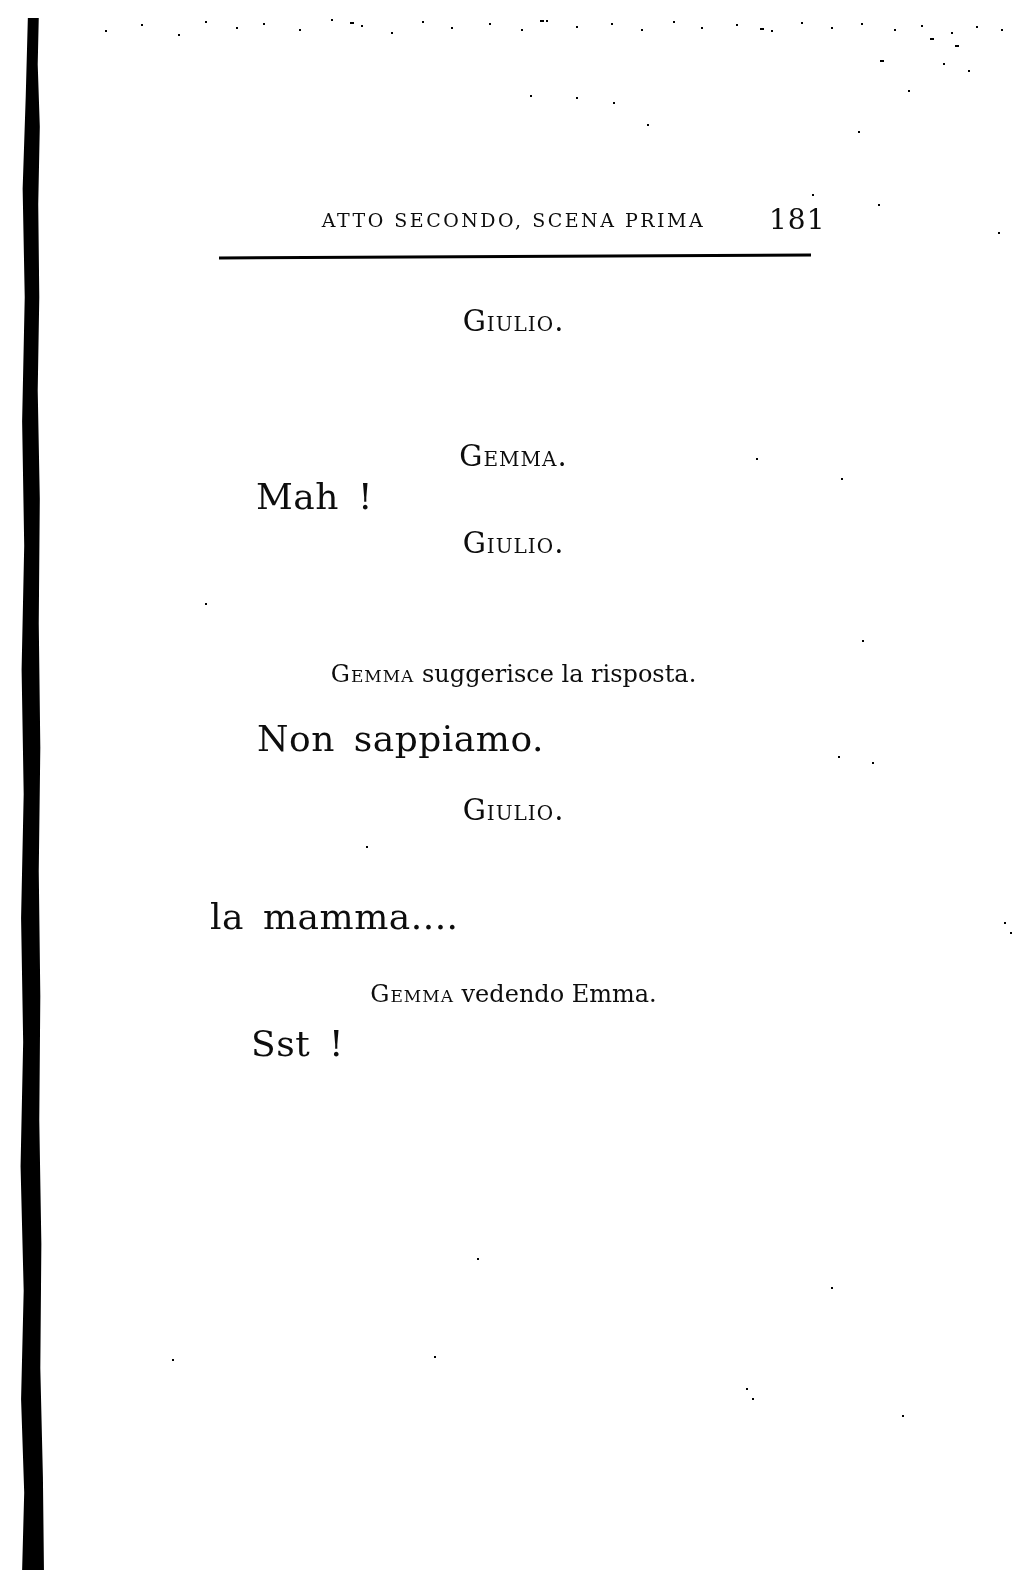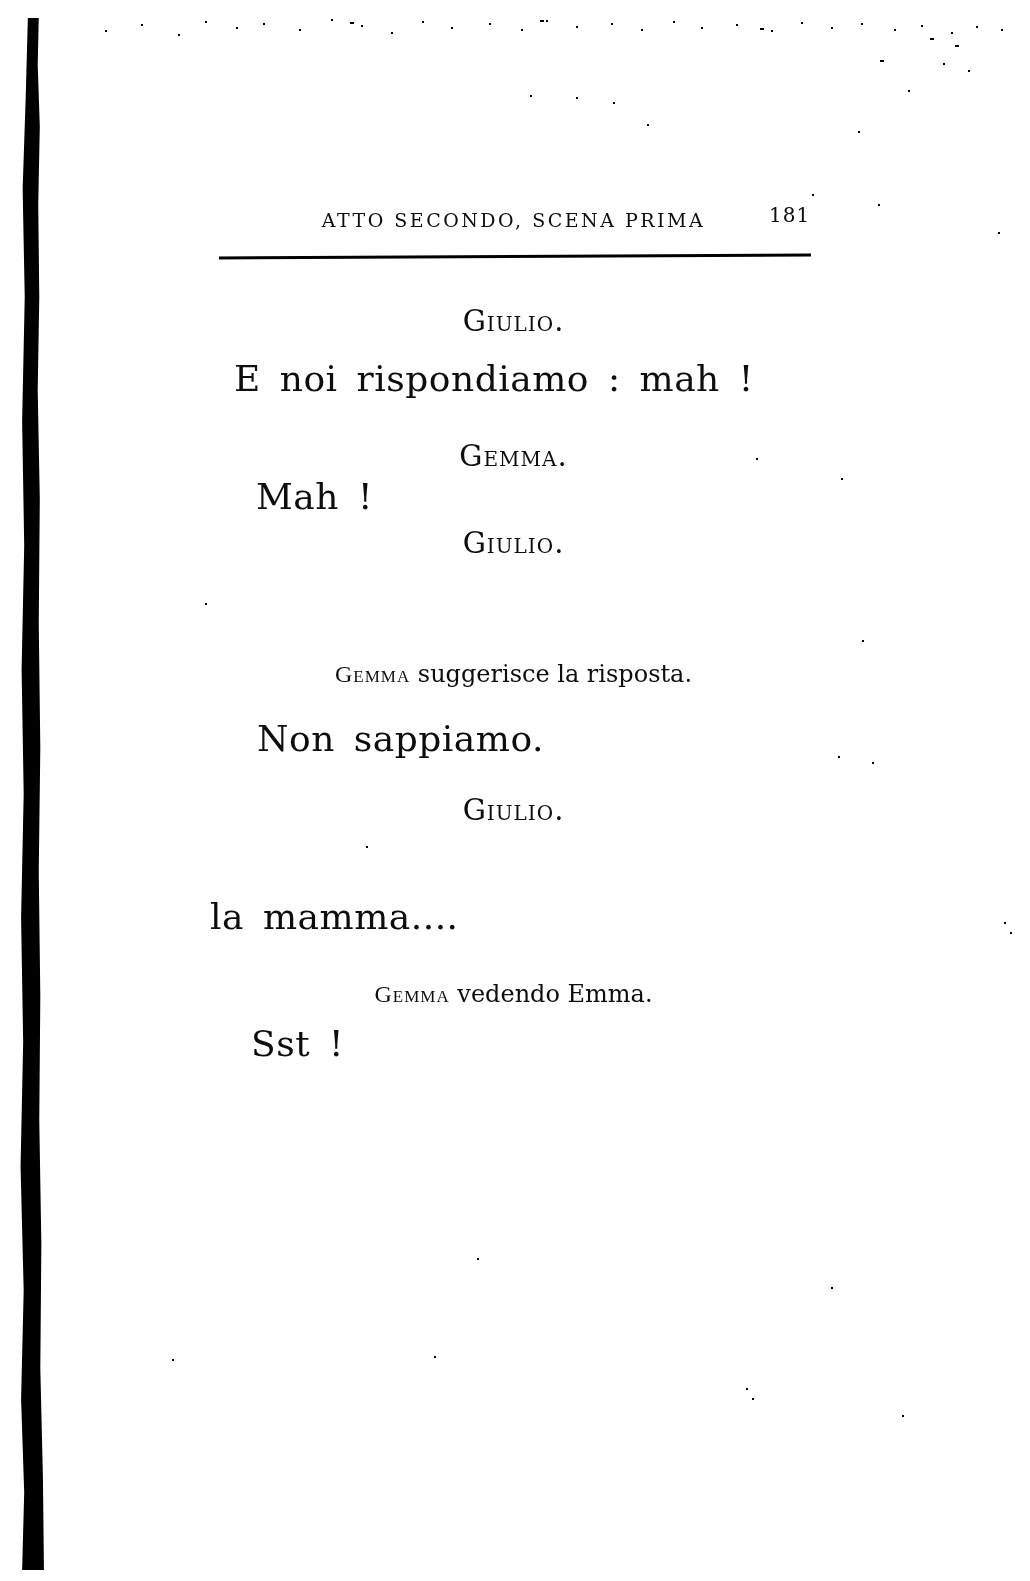--- a/index.html
+++ b/index.html
@@ -67,37 +67,37 @@
     text-align: center;
     white-space: nowrap;
   }
   .running-header {
     font-size: 19px;
     letter-spacing: 2.5px;
     top: 209px;
   }
   .page-number {
     left: 769px; top: 203px;
-    font-size: 20px;
+    font-size: 28px;
     letter-spacing: 1px;
   }
   .header-rule {
     position: absolute;
     left: 219px; top: 255px;
     width: 592px; height: 3px;
     background: #000;
     transform: rotate(-0.3deg);
   }
   .speaker {
     font-variant-caps: small-caps;
     font-size: 29px;
     letter-spacing: 1px;
   }
   .direction { font-size: 24px; }
-  .direction .speaker { font-size: 24px; font-family: Liberation Serif, serif; }
+  .direction .speaker { font-size: 24px; }
   .dialogue-line {
     font-size: 36px;
     word-spacing: 7px;
     letter-spacing: 0.5px;
   }
 </style>
 </head>
 <body>
 
 <div class="page">
@@ -106,21 +106,20 @@
   <div class="specks"></div>
   <div class="smudges"></div>
 
   <div class="centered-col running-header">ATTO SECONDO, SCENA PRIMA</div>
   <div class="abs page-number">181</div>
   <div class="header-rule"></div>
 
   <div class="centered-col" style="top:304px">
     <span class="speaker">Giulio.</span>
   </div>
-  <div class="abs dialogue-line" style="left:234px; top:358px">E noi rispondiamo : mah !</div>
 
   <div class="centered-col" style="top:439px">
     <span class="speaker">Gemma.</span>
   </div>
   <div class="abs dialogue-line" style="left:256px; top:476px">Mah !</div>
 
   <div class="centered-col" style="top:526px">
     <span class="speaker">Giulio.</span>
   </div>
 

